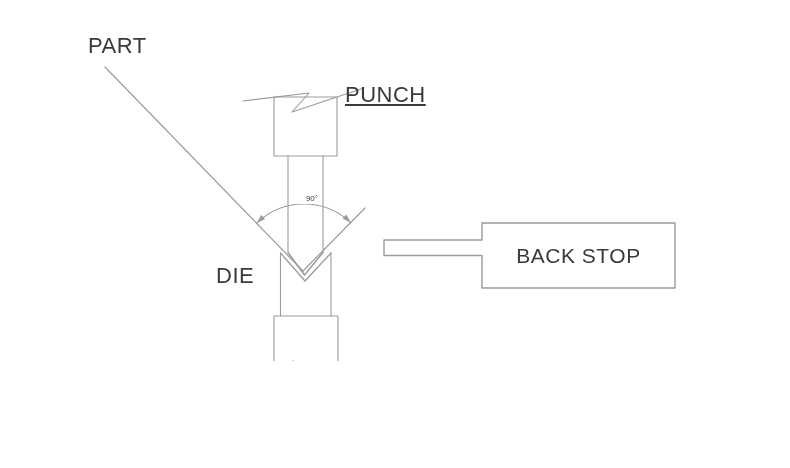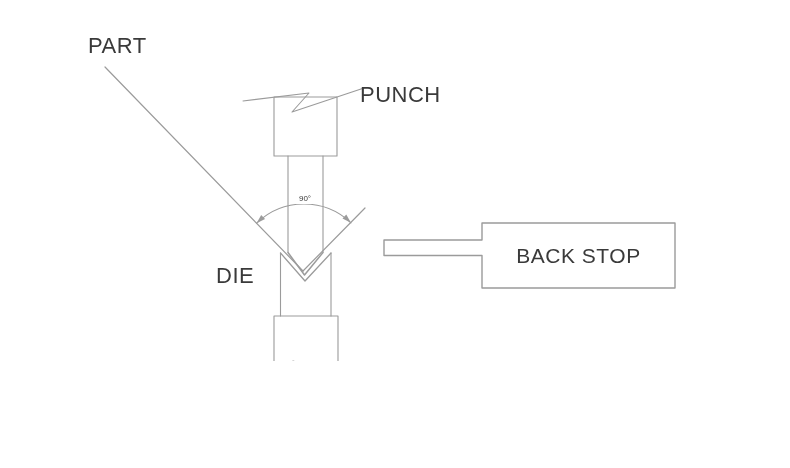--- a/index.html
+++ b/index.html
@@ -46,21 +46,21 @@
   }
   .backstop-label-box .dlabel {
     position: static;
     font-size: 21px;
   }
   .angle-label {
     position: absolute;
     left: 292px;
     top: 194px;
     width: 26px;
-    text-align: center;
+    text-align: right;
     font-size: 8px;
     line-height: 10px;
     color: var(--text-color);
     background: var(--bg-color);
     letter-spacing: 0;
   }
 </style>
 </head>
 <body>
 
@@ -90,21 +90,21 @@
 
     <path d="M 256.6,223.2 A 68,68 0 0 1 350.9,222.8" stroke="var(--line-color)" stroke-width="1.1"></path>
     <polygon points="256.6,223.2 265.05,218.9 261.15,214.9" fill="var(--line-color)" stroke="none"></polygon>
     <polygon points="350.9,222.8 346.3,214.6 342.5,218.6" fill="var(--line-color)" stroke="none"></polygon>
 
     <path d="M 675,223 L 482,223 L 482,240 L 384,240 L 384,255.5 L 482,255.5 L 482,288 L 675,288 Z" stroke="var(--line-color)" stroke-width="1.4"></path>
   </svg>
 
   <div class="dlabel" style="left:88px; top:35px;">PART</div>
 
-  <div class="dlabel" style="left:360px; top:84px;">PUNCH</div>
+  <div class="dlabel" style="left:345px; top:84px;text-decoration:underline;">PUNCH</div>
 
   <div class="dlabel" style="left:216px; top:265px;">DIE</div>
 
   <div class="backstop-label-box">
     <div class="dlabel">BACK STOP</div>
   </div>
 
   <div class="angle-label">90°</div>
 
 </div>

